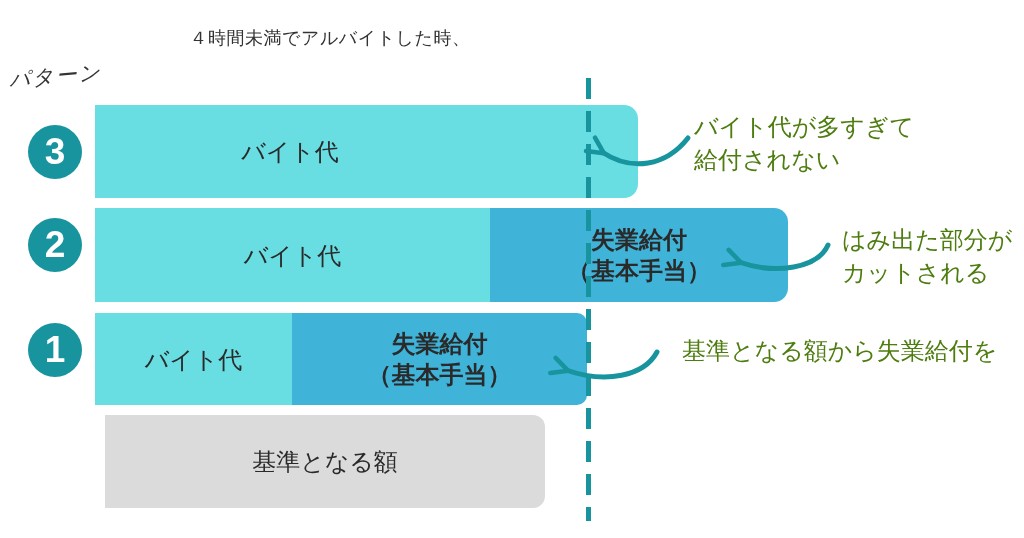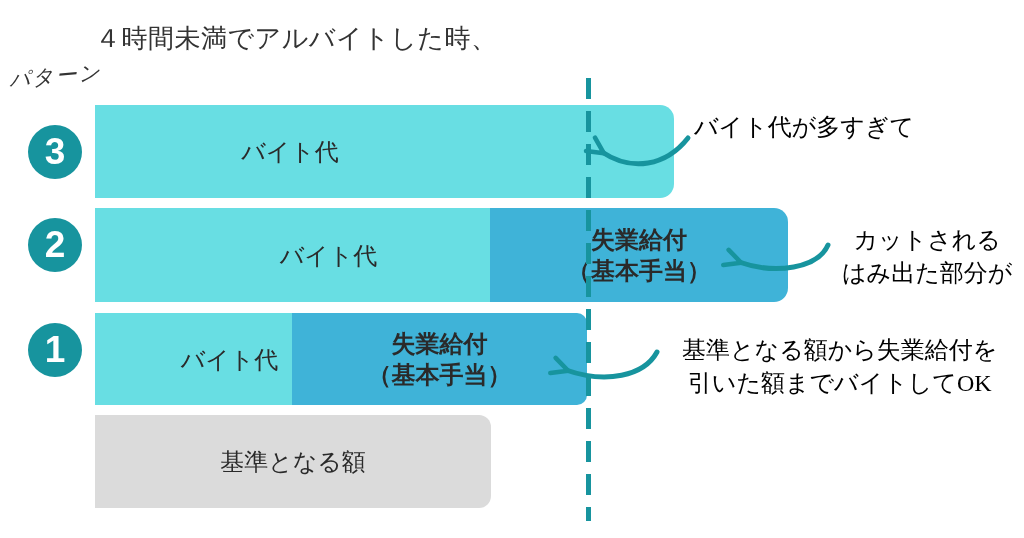--- a/index.html
+++ b/index.html
@@ -3,45 +3,45 @@
 <meta charset="utf-8">
 <style>
   html,body{margin:0;padding:0;background:#ffffff;}
   #stage{
     position:relative;width:1024px;height:538px;background:#ffffff;overflow:hidden;
     font-family:"Liberation Sans","DejaVu Sans",sans-serif;
     color:var(--text,#333333);
   }
   .abs{position:absolute;}
   .title{
-    left:95px;top:21px;width:470px;
-    font-size:26px;line-height:35px;color:#333;letter-spacing:0.5px;
+    left:95px;top:21px;width:470px;text-align:center;
+    font-size:18px;line-height:35px;color:#333;letter-spacing:0.5px;
   }
   .pattern-label{
     left:10px;top:66px;font-size:21px;font-style:italic;color:#333;
     transform:rotate(-5deg);transform-origin:left bottom;letter-spacing:2px;
   }
   .dashline{
     left:586px;top:78px;width:5px;height:443px;z-index:5;
     background:repeating-linear-gradient(180deg,var(--teal,#17949e) 0 21px,transparent 21px 33px);
   }
   .numcircle{
     width:54px;height:54px;border-radius:50%;background:var(--teal,#17949e);
     color:#ffffff;font-size:37px;font-weight:bold;
     display:flex;align-items:center;justify-content:center;z-index:2;left:28px;
   }
   .bar{position:absolute;z-index:1;display:flex;align-items:center;justify-content:center;}
-  .bar-cyan{background:var(--cyan,#68dee3);padding-left:36px;}
+  .bar-cyan{background:var(--cyan,#68dee3);}
   .bar-blue{background:var(--blue,#3fb3d8);font-weight:bold;}
   .bar-gray{background:var(--gray,#dbdbdb);}
   .bar-label{
     font-size:24px;line-height:31px;color:#2a2a2a;text-align:center;white-space:nowrap;
   }
   .annotation{
-    font-size:24px;line-height:33px;color:#000000;white-space:nowrap;z-index:4;text-align:center;
+    font-size:24px;line-height:33px;color:#4d7c0f;white-space:nowrap;z-index:4;
   }
   .arrow-svg{position:absolute;z-index:6;overflow:visible;}
   .arrow-path{stroke:var(--teal,#17949e);stroke-width:5;fill:none;stroke-linecap:round;}
 </style>
 </head>
 <body>
 
 <div id="stage" style="--cyan: #68dee3; --blue: #3fb3d8; --teal: #17949e; --gray: #dbdbdb; --text: #333333;">
 
   <div class="abs title">
@@ -75,36 +75,36 @@
   <div class="bar bar-cyan" style="left:95px;top:313px;width:197px;height:92px;">
     <span class="bar-label">バイト代</span>
   </div>
   <div class="bar bar-blue" style="left:292px;top:313px;width:295px;height:92px;border-radius:0 10px 10px 0;">
     <span class="bar-label">
       <span style="display:block;">失業給付</span>
       <span style="display:block;">（基本手当）</span>
     </span>
   </div>
 
-  <div class="bar bar-gray" style="left:95px;top:415px;width:396px;height:93px;border-radius:0 12px 12px 0;">
+  <div class="bar bar-gray" style="left:105px;top:415px;width:440px;height:93px;border-radius:0 12px 12px 0;">
     <span class="bar-label">
       <span style="display:block;">基準となる額</span>
     </span>
   </div>
 
   <div class="abs annotation" style="left:694px;top:110px;">
     <div>バイト代が多すぎて</div>
+    <div>給付されない</div>
   </div>
   <div class="abs annotation" style="left:842px;top:223px;">
+    <div>はみ出た部分が</div>
     <div>カットされる</div>
-    <div>はみ出た部分が</div>
   </div>
-  <div class="abs annotation" style="left:682px;top:334px;font-family:Liberation Serif, serif;">
+  <div class="abs annotation" style="left:682px;top:334px;">
     <div>基準となる額から失業給付を</div>
-    <div>引いた額までバイトしてOK</div>
   </div>
 
   <svg class="arrow-svg" style="left:588px;top:126px;" width="110" height="55" viewBox="0 0 110 55">
     <defs>
       <marker id="arrowhead" viewBox="0 0 10 10" refX="2.5" refY="5" markerWidth="4.6" markerHeight="4.6" orient="auto" markerUnits="strokeWidth">
         <path d="M8.5,1.5 L1.5,5 L8.5,8.5" fill="none" stroke="#17949e" stroke-width="2" stroke-linecap="round" stroke-linejoin="round"></path>
       </marker>
     </defs>
     <path class="arrow-path" d="M 100 12 C 78 40, 44 46, 14 26" marker-end="url(#arrowhead)"></path>
   </svg>

